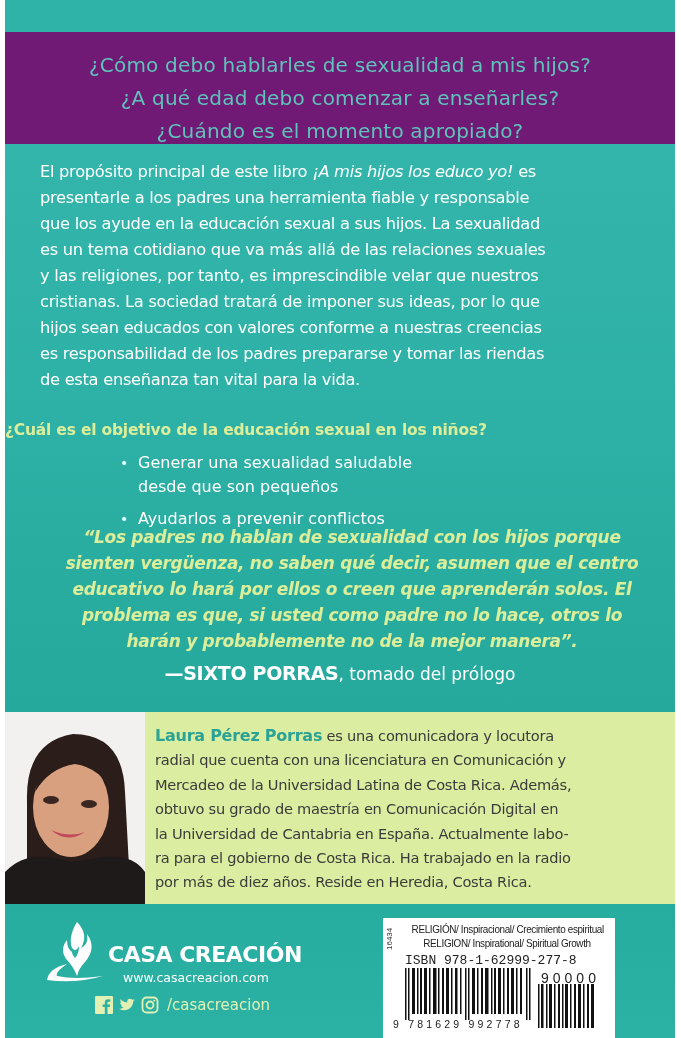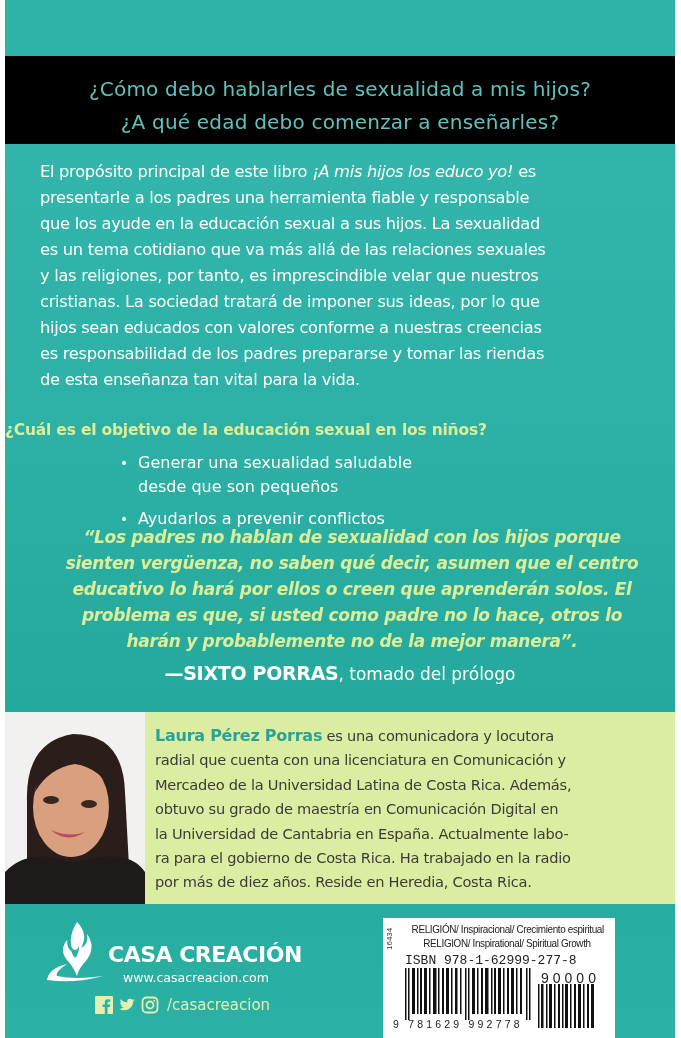--- a/index.html
+++ b/index.html
@@ -7,24 +7,23 @@
   body { position: relative; font-family: "Liberation Sans", "DejaVu Sans", sans-serif; }
 
   .book {
     position: absolute; left: 5px; top: 0; width: 670px; height: 1038px;
     background: #2fb3a8;
   }
   .top-band { position: absolute; left: 0; top: 0; width: 670px; height: 32px; background: #2fb3a8; }
 
   .questions {
     position: absolute; left: 0; top: 32px; width: 670px; height: 132px;
-    background: #000000;
+    background: #701a75;
     display: flex; flex-direction: column; align-items: center; justify-content: center;
     gap: 2px;
-    margin-top: 24px;
   }
   .questions .q {
     font-family: "DejaVu Sans", sans-serif; font-size: 20px; color: #5fc3bb;
     letter-spacing: 0.2px; line-height: 31px; white-space: nowrap;
   }
 
   .main {
     position: absolute; left: 0; top: 144px; width: 670px; height: 568px;
     background: linear-gradient(180deg, #33b5ab 0%, #2db0a5 50%, #25a99c 100%);
   }

